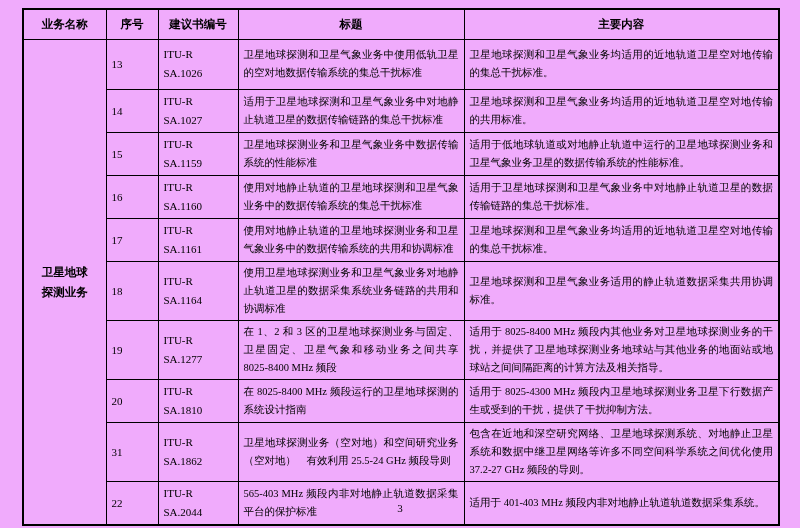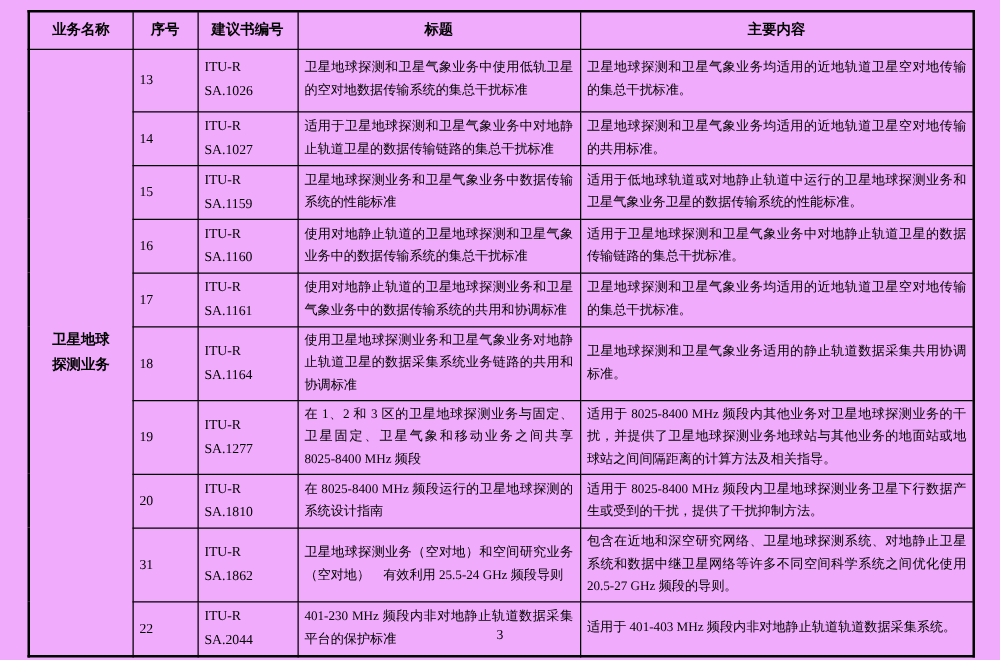--- a/index.html
+++ b/index.html
@@ -144,34 +144,34 @@
         <td class="c-rec">ITU-R
 SA.1277</td>
         <td class="c-title">在 1、2 和 3 区的卫星地球探测业务与固定、卫星固定、卫星气象和移动业务之间共享 8025-8400 MHz 频段</td>
         <td class="c-content">适用于 8025-8400 MHz 频段内其他业务对卫星地球探测业务的干扰，并提供了卫星地球探测业务地球站与其他业务的地面站或地球站之间间隔距离的计算方法及相关指导。</td>
       </tr>
       <tr style="height:42px;">
         <td class="c-idx">20</td>
         <td class="c-rec">ITU-R
 SA.1810</td>
         <td class="c-title">在 8025-8400 MHz 频段运行的卫星地球探测的系统设计指南</td>
-        <td class="c-content">适用于 8025-8400 MHz 频段内卫星地球探测业务卫星下行数据产生或受到的干扰，提供了干扰抑制方法。</td>
+        <td class="c-content">适用于 8025-4300 MHz 频段内卫星地球探测业务卫星下行数据产生或受到的干扰，提供了干扰抑制方法。</td>
       </tr>
       <tr style="height:58px;">
         <td class="c-idx">31</td>
         <td class="c-rec">ITU-R
 SA.1862</td>
         <td class="c-title">卫星地球探测业务（空对地）和空间研究业务（空对地）　有效利用 25.5-24 GHz 频段导则</td>
-        <td class="c-content">包含在近地和深空研究网络、卫星地球探测系统、对地静止卫星系统和数据中继卫星网络等许多不同空间科学系统之间优化使用 20.5-27 GHz 频段的导则。</td>
+        <td class="c-content">包含在近地和深空研究网络、卫星地球探测系统、对地静止卫星系统和数据中继卫星网络等许多不同空间科学系统之间优化使用 37.2-27 GHz 频段的导则。</td>
       </tr>
       <tr style="height:44px;">
         <td class="c-idx">22</td>
         <td class="c-rec">ITU-R
 SA.2044</td>
-        <td class="c-title">401-230 MHz 频段内非对地静止轨道数据采集平台的保护标准</td>
+        <td class="c-title">565-403 MHz 频段内非对地静止轨道数据采集平台的保护标准</td>
         <td class="c-content">适用于 401-403 MHz 频段内非对地静止轨道轨道数据采集系统。</td>
       </tr>
     </tbody>
   </table>
 
   <div class="page-footer">3</div>
 
 </div>
 
 </body></html>

